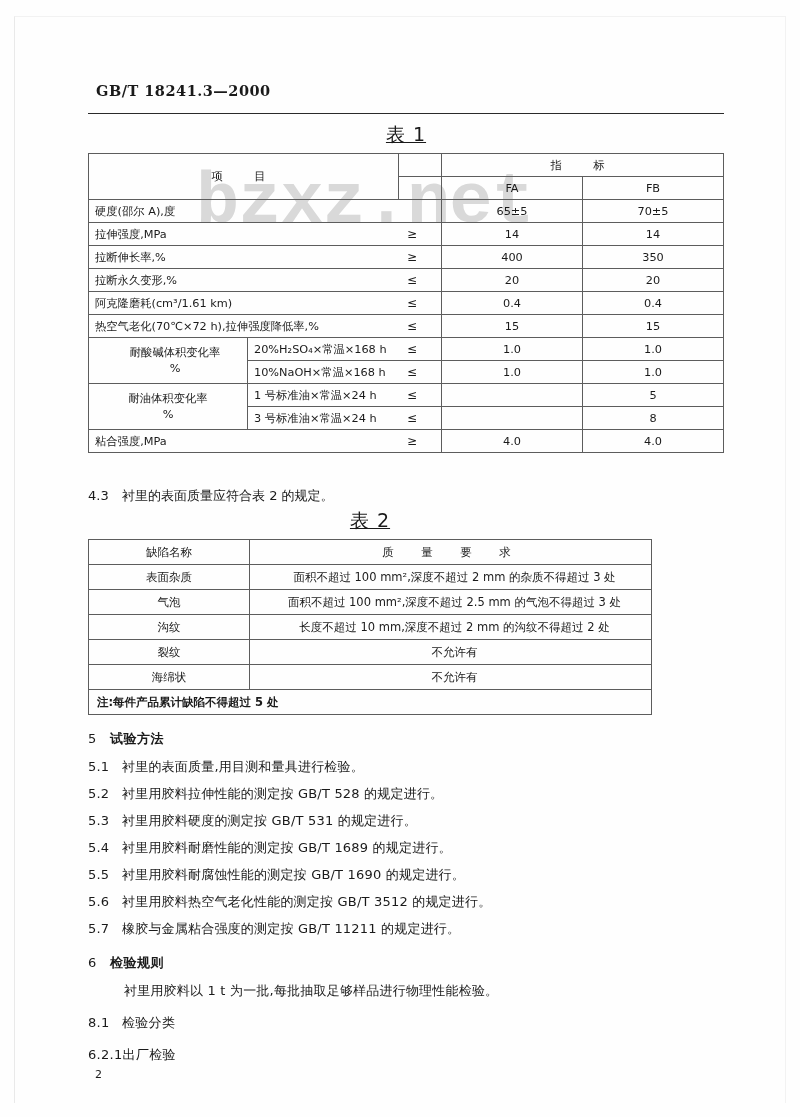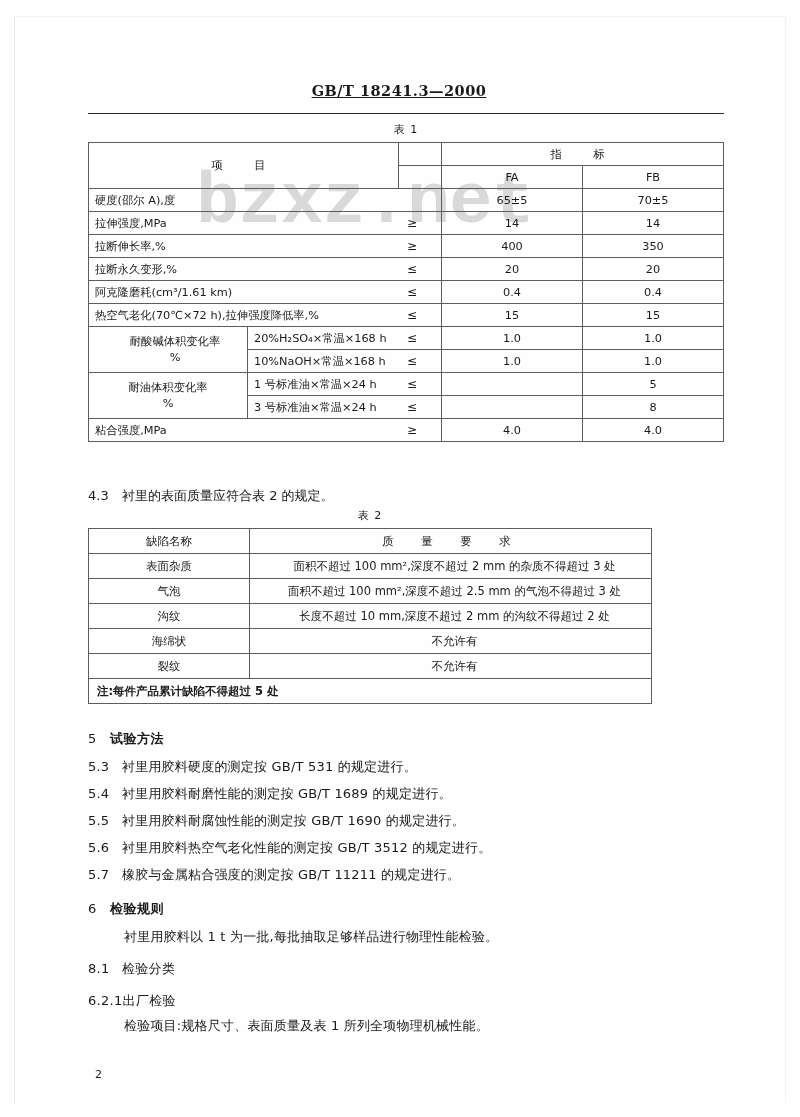--- a/index.html
+++ b/index.html
@@ -45,45 +45,45 @@
     user-select: none;
     white-space: nowrap;
     margin-top: 24px;
   }
   .content {
     position: relative;
     z-index: 2;
   }
   .std-header {
     position: absolute;
-    left: 81px;
+    left: 96px;
     top: 82px;
     width: 636px;
-    text-align: center;
+    text-align: left;
     font-family: "DejaVu Serif", "Liberation Serif", serif;
     font-size: 14.5px;
     font-weight: bold;
     letter-spacing: 0.5px;
-    text-decoration: underline;
   }
   .header-rule {
     position: absolute;
     left: 88px;
     top: 113px;
     width: 636px;
     height: 0;
     border-top: 1.6px solid #2a2a2a;
   }
 
   .tbl-caption {
     text-align: center;
-    font-size: 11px;
+    font-size: 19px;
     font-family: "DejaVu Sans", "Liberation Sans", sans-serif;
     margin: 0 0 5px 0;
     letter-spacing: 1px;
+    text-decoration: underline;
   }
 
   .block-t1 { position: absolute; left: 88px; top: 122px; width: 636px; }
   .block-43 { position: absolute; left: 88px; top: 487px; width: 636px; }
   .block-t2 { position: absolute; left: 88px; top: 508px; width: 564px; }
   .block-body { position: absolute; left: 88px; top: 714px; width: 650px; }
   .page-num { position: absolute; left: 95px; top: 1068px; font-size: 11px; font-family: "DejaVu Sans", "Liberation Sans", sans-serif;}
 
   table.doc {
     border-collapse: collapse;
@@ -258,41 +258,47 @@
           </tr>
           <tr>
             <td class="defect" style="height:18px;">气泡</td>
             <td class="req">面积不超过 100 mm²,深度不超过 2.5 mm 的气泡不得超过 3 处</td>
           </tr>
           <tr>
             <td class="defect" style="height:18px;">沟纹</td>
             <td class="req">长度不超过 10 mm,深度不超过 2 mm 的沟纹不得超过 2 处</td>
           </tr>
           <tr>
+            <td class="defect" style="height:18px;">裂纹</td>
+            <td class="req">不允许有</td>
+          </tr>
+          <tr>
             <td class="defect" style="height:18px;">海绵状</td>
-            <td class="req">不允许有</td>
-          </tr>
-          <tr>
-            <td class="defect" style="height:18px;">裂纹</td>
             <td class="req">不允许有</td>
           </tr>
           <tr>
             <td colspan="2" class="note" style="height:18px;margin-left:24px;">注:每件产品累计缺陷不得超过 5 处</td>
           </tr>
         </tbody>
       </table>
     </div>
 
     <div class="block-body">
 
       <div class="sec-head">
         <span class="num">5</span><span>试验方法</span>
       </div>
 
       <p class="para">
+        <span class="num">5.1</span><span>衬里的表面质量,用目测和量具进行检验。</span>
+      </p>
+      <p class="para">
+        <span class="num">5.2</span><span>衬里用胶料拉伸性能的测定按 GB/T 528 的规定进行。</span>
+      </p>
+      <p class="para">
         <span class="num">5.3</span><span>衬里用胶料硬度的测定按 GB/T 531 的规定进行。</span>
       </p>
       <p class="para">
         <span class="num">5.4</span><span>衬里用胶料耐磨性能的测定按 GB/T 1689 的规定进行。</span>
       </p>
       <p class="para">
         <span class="num">5.5</span><span>衬里用胶料耐腐蚀性能的测定按 GB/T 1690 的规定进行。</span>
       </p>
       <p class="para">
         <span class="num">5.6</span><span>衬里用胶料热空气老化性能的测定按 GB/T 3512 的规定进行。</span>
@@ -307,20 +313,19 @@
 
       <p class="para indent">衬里用胶料以 1 t 为一批,每批抽取足够样品进行物理性能检验。</p>
 
       <div class="sub-head">
         <span class="num">8.1</span><span>检验分类</span>
       </div>
 
       <div class="sub-head">
         <span class="num">6.2.1</span><span>出厂检验</span>
       </div>
-      <p class="para indent">检验项目:规格尺寸、表面质量及表 1 所列全项物理机械性能。</p>
 
     </div>
 
     <div class="page-num">2</div>
 
   </div>
 </div>
 
 </body></html>

